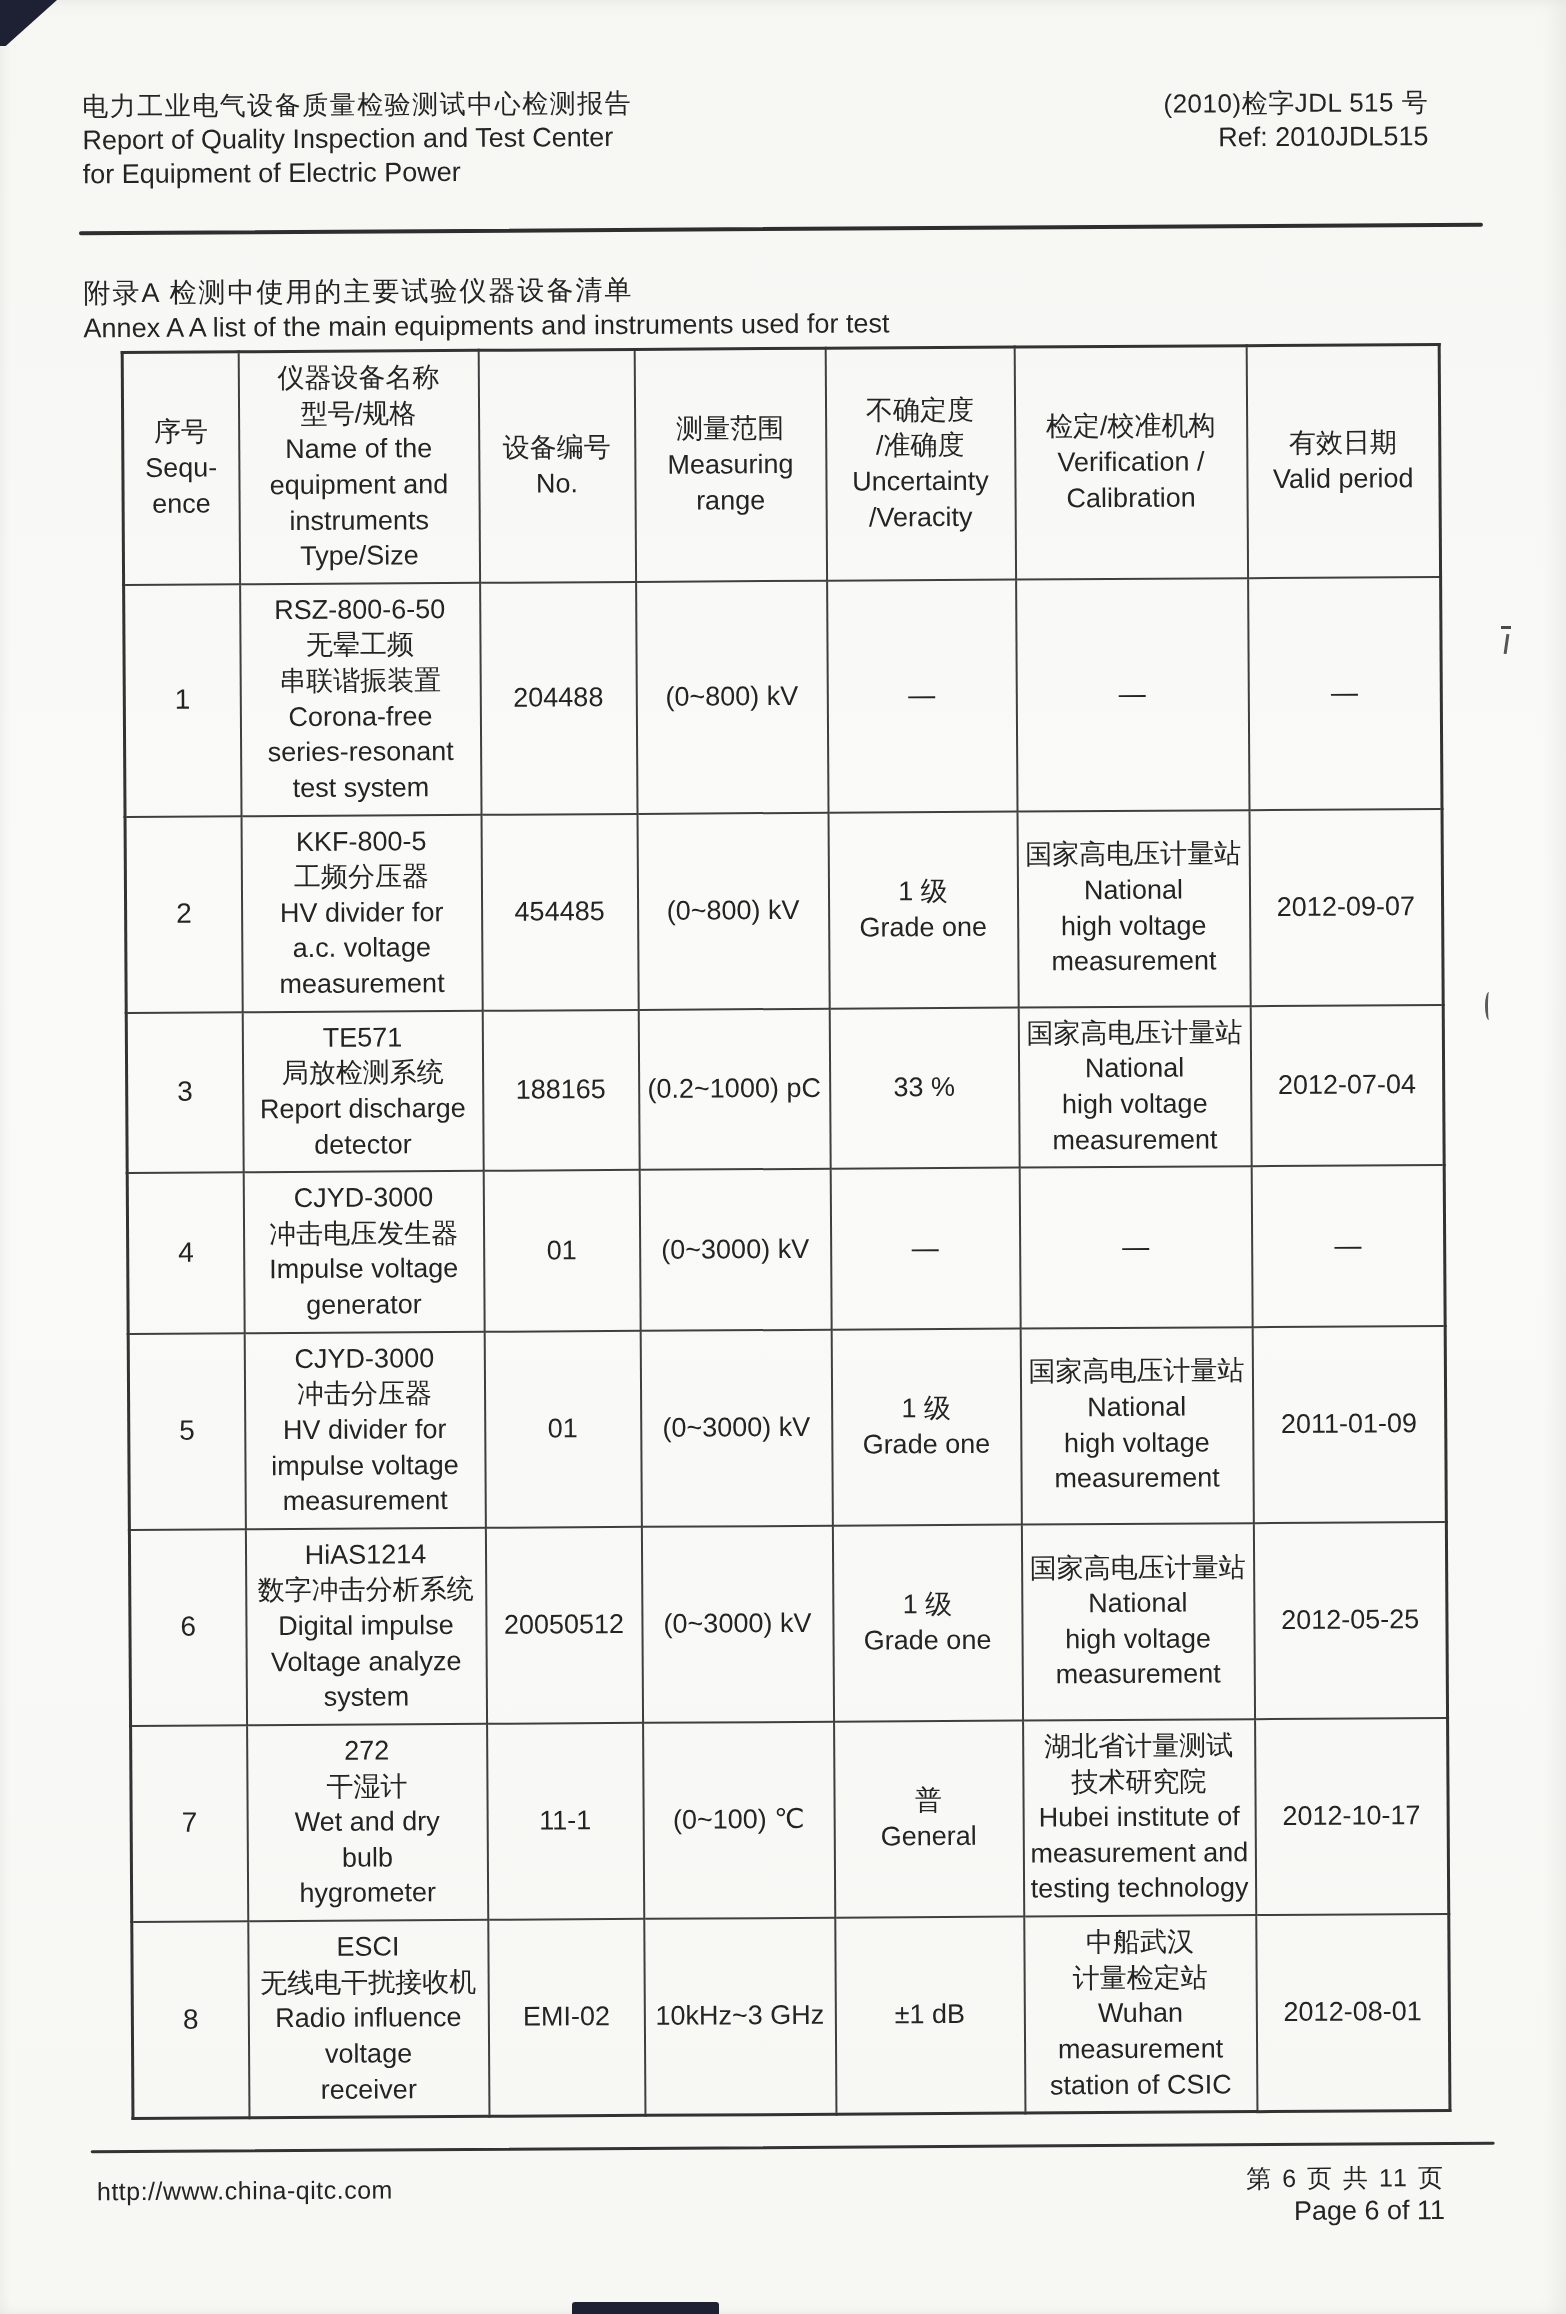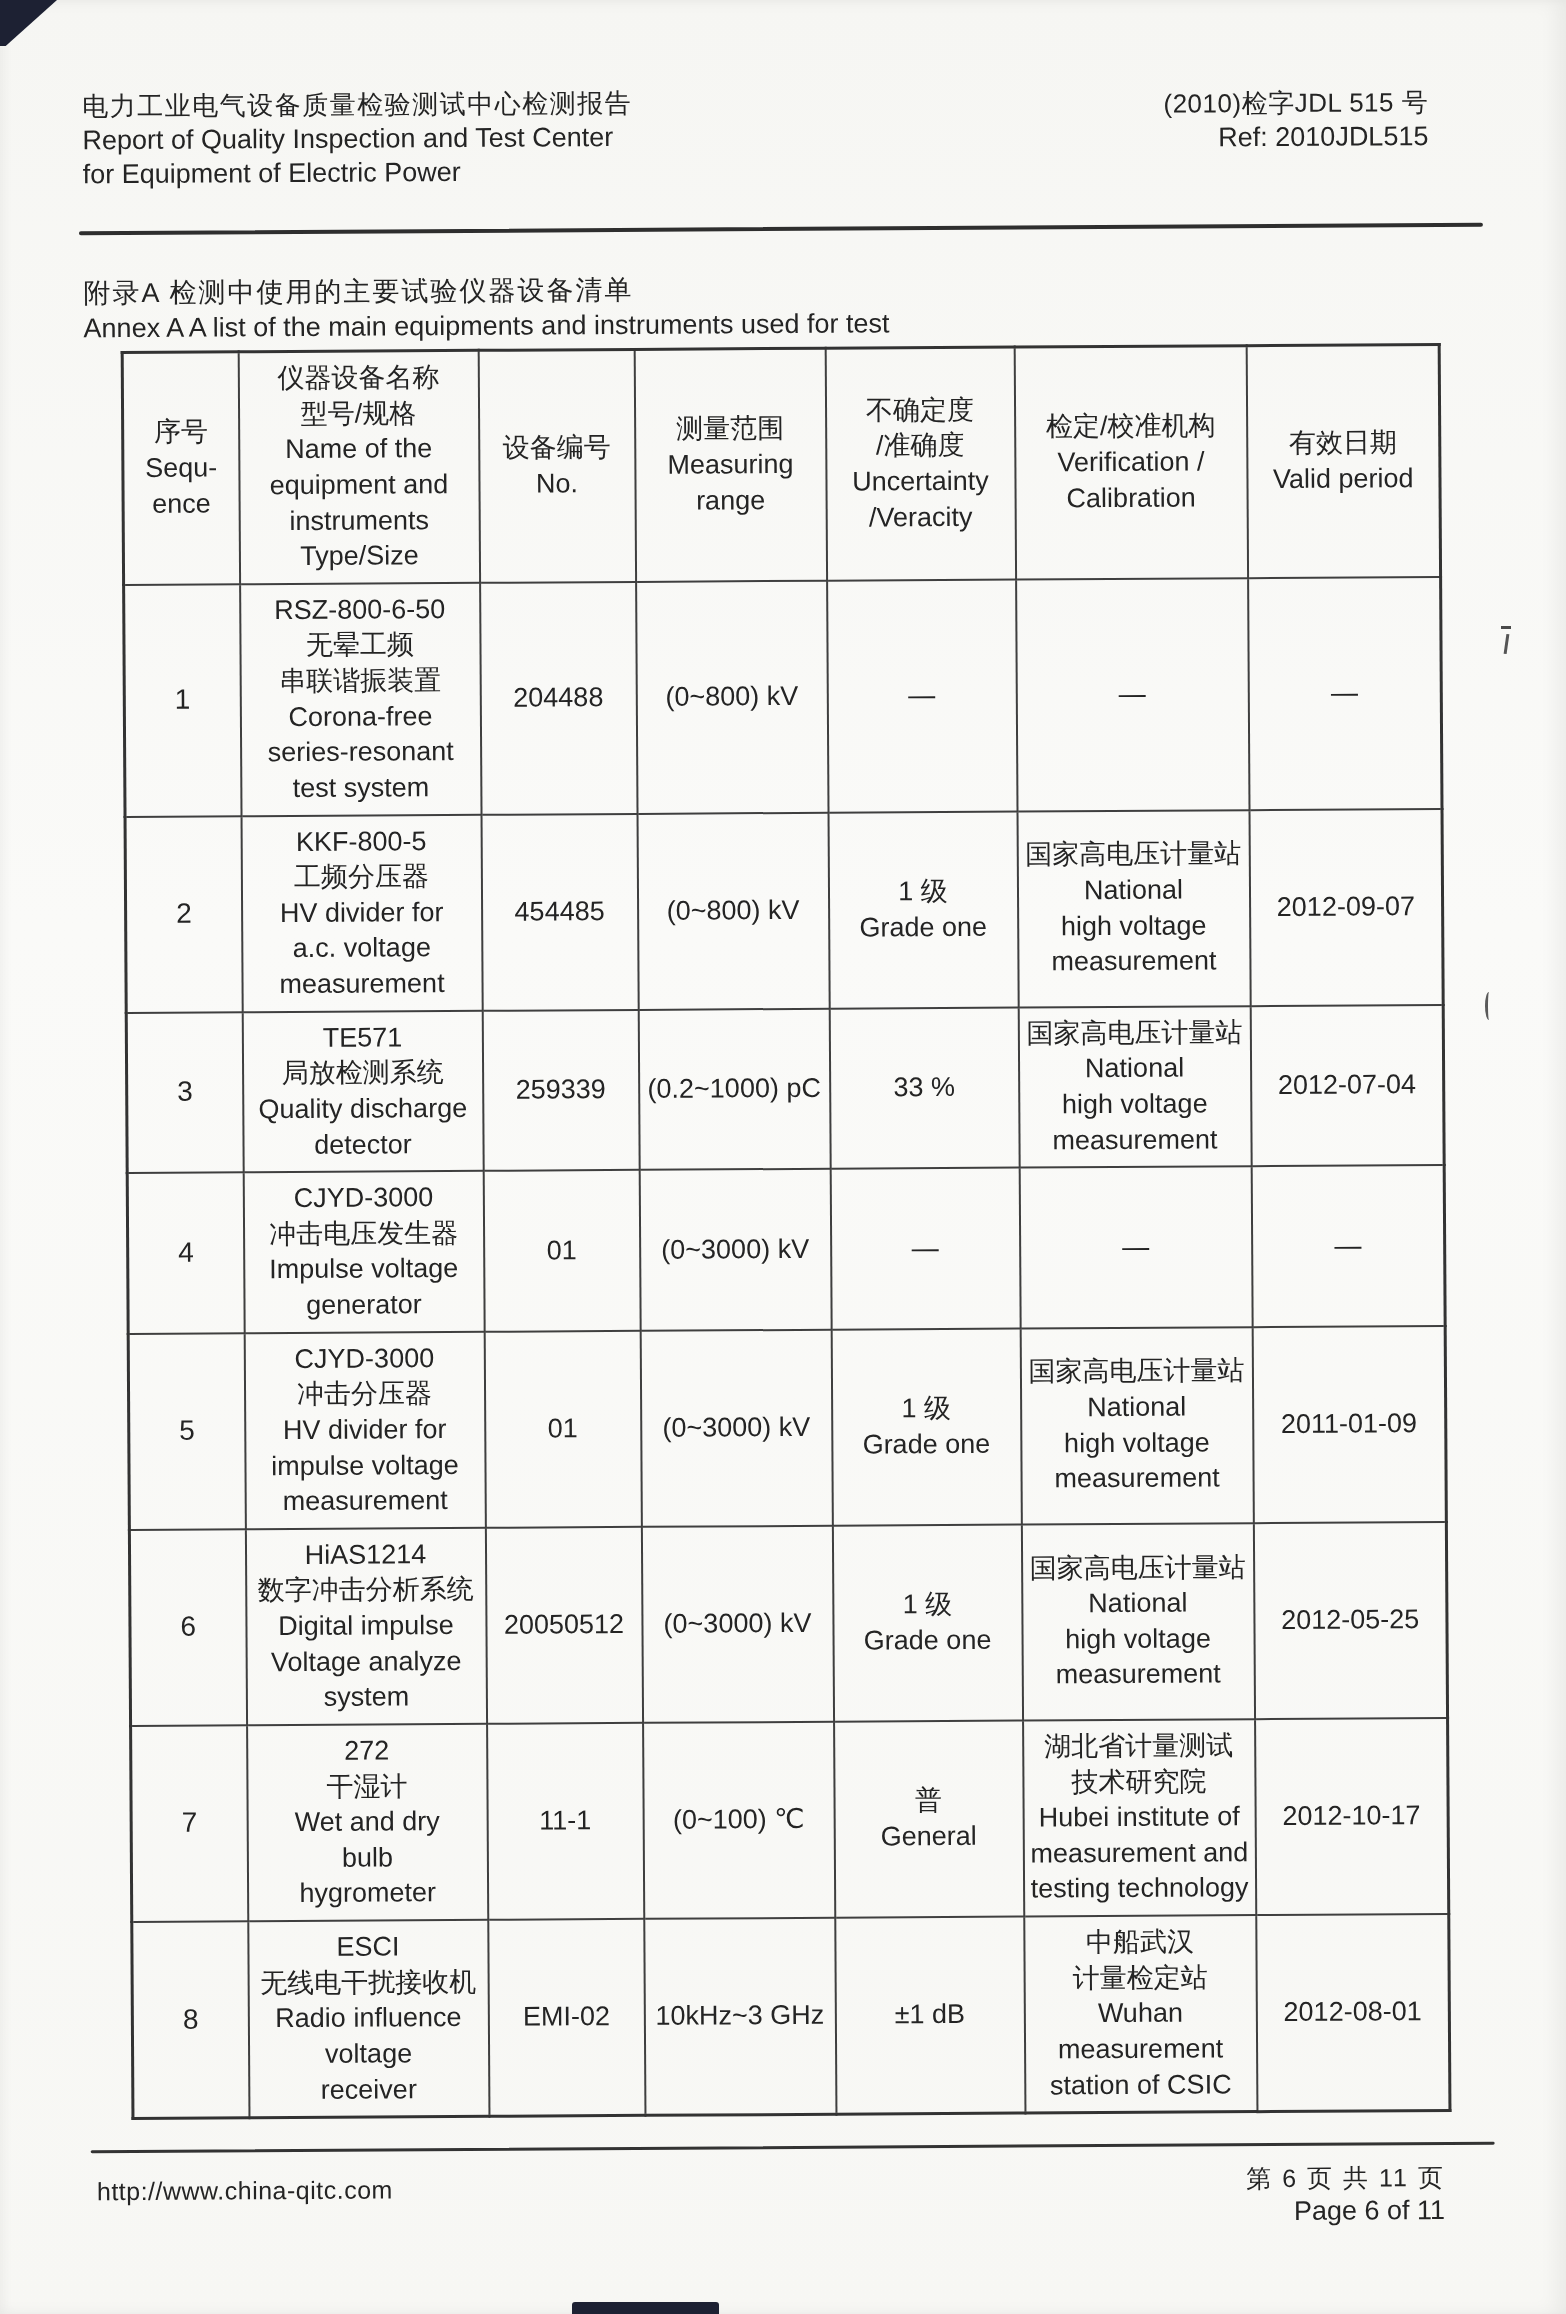--- a/index.html
+++ b/index.html
@@ -158,23 +158,23 @@
         <td>国家高电压计量站
 National
 high voltage
 measurement</td>
         <td>2012-09-07</td>
       </tr>
       <tr>
         <td class="c-seq">3</td>
         <td>TE571
 局放检测系统
-Quality discharge
+Report discharge
 detector</td>
-        <td>259339</td>
+        <td>188165</td>
         <td>(0.2~1000) pC</td>
         <td>33 %</td>
         <td>国家高电压计量站
 National
 high voltage
 measurement</td>
         <td>2012-07-04</td>
       </tr>
       <tr>
         <td class="c-seq">4</td>

